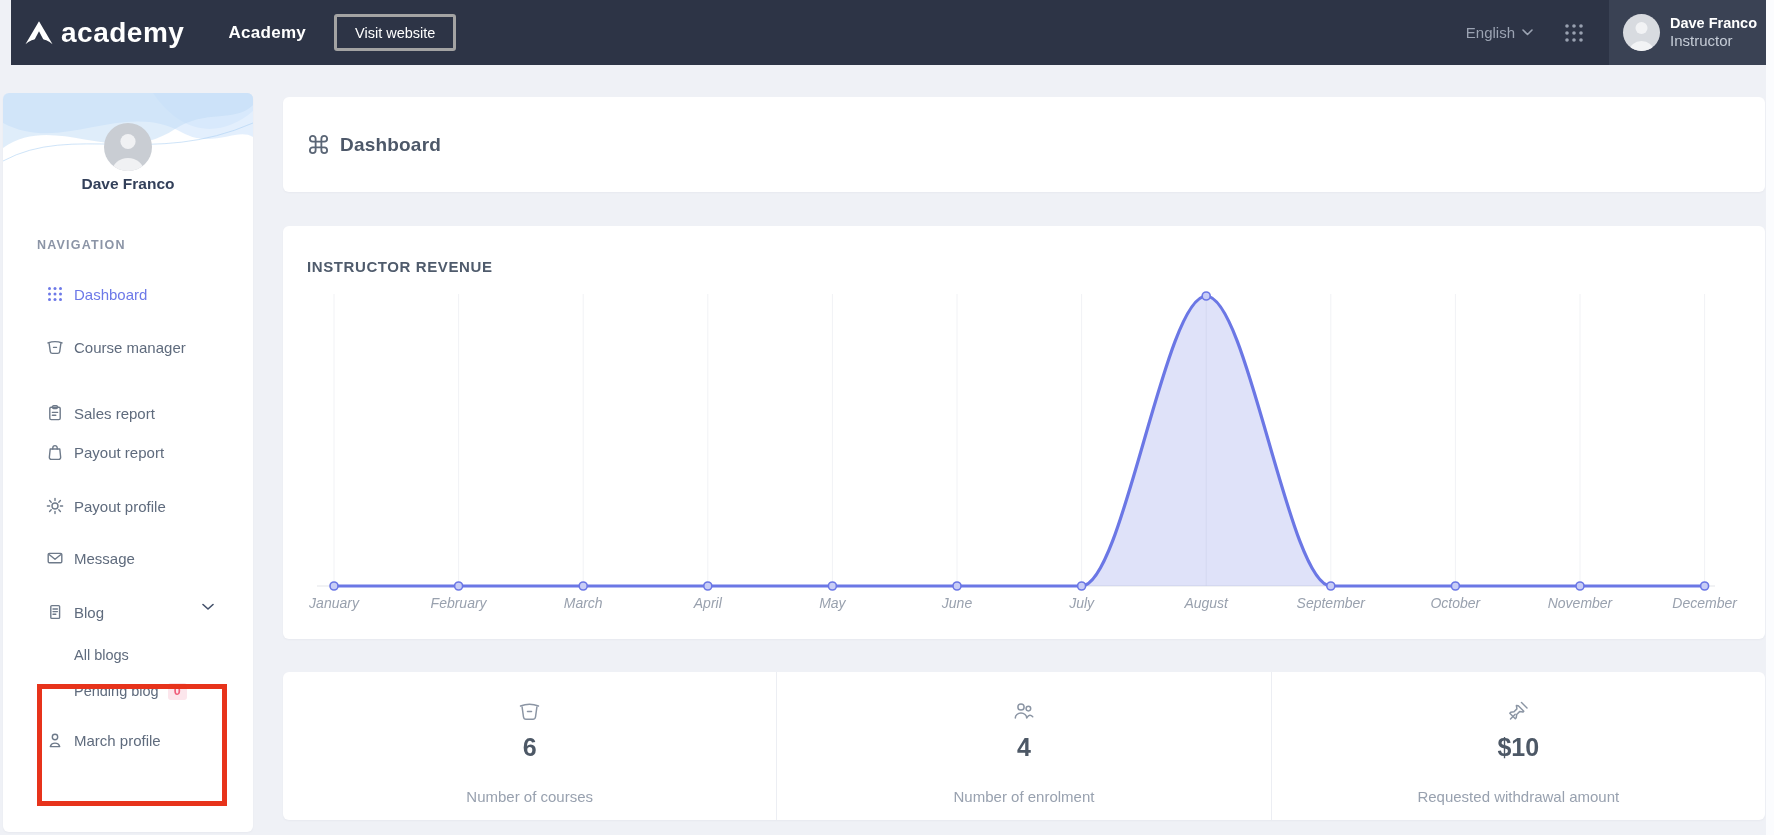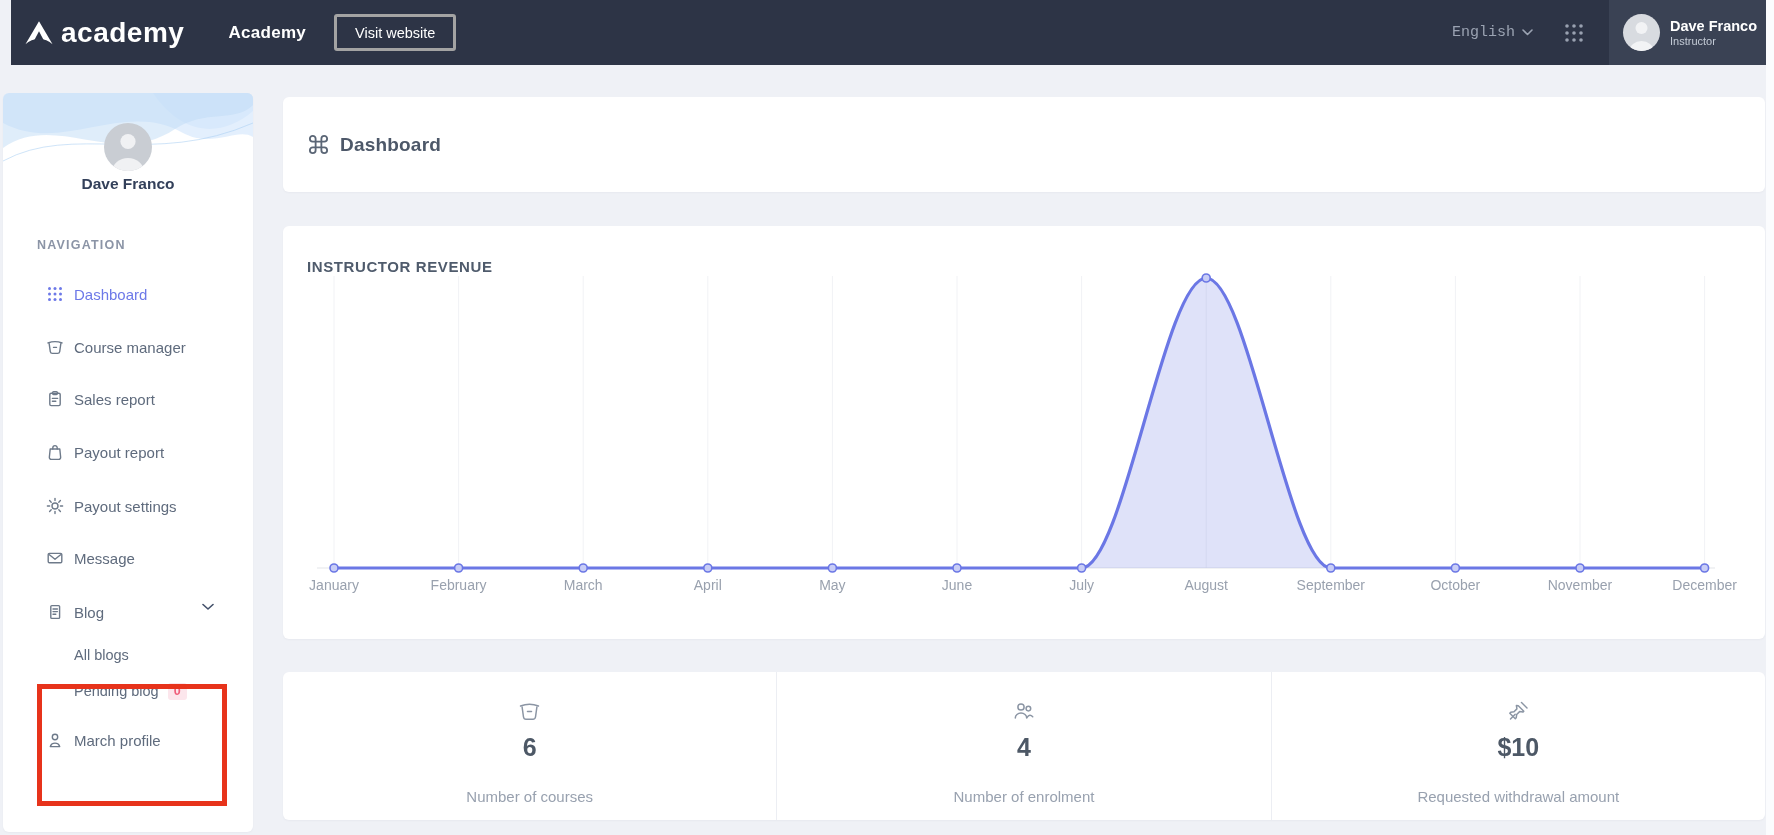--- a/index.html
+++ b/index.html
@@ -6,28 +6,28 @@
   body{font-family:"Liberation Sans","DejaVu Sans",sans-serif;background:#eff1f6;}
   .stage{position:relative;width:1774px;height:835px;background:#eff1f6;overflow:hidden;}
 
   
   .navbar{position:absolute;left:11px;top:0;width:1766px;height:65px;background:#2d3446;display:flex;align-items:center;}
   .logo-wrap{display:flex;align-items:center;margin-left:12px;}
   .logo-text{color:#fff;font-size:28px;font-weight:bold;letter-spacing:.5px;margin-left:6px;}
   .app-name{color:#fff;font-size:17px;font-weight:bold;margin-left:44px;letter-spacing:.3px;}
   .visit-btn{margin-left:28px;height:37px;padding:0 18px;background:transparent;border:3px solid #a3a3a3;border-radius:3px;color:#fff;font-size:14.5px;font-family:inherit;cursor:pointer;}
   .nav-right{position:absolute;right:8px;top:0;height:65px;display:flex;align-items:center;}
-  .lang{display:flex;align-items:center;color:#9ba3b2;font-size:15px;cursor:pointer;margin-right:30px;font-family:Liberation Mono, monospace;}
+  .lang{display:flex;align-items:center;color:#9ba3b2;font-size:15px;cursor:pointer;margin-right:30px;}
   .lang svg{margin-left:7px;}
   .grid-icon{margin-right:24px;cursor:pointer;display:flex;align-items:center;}
   .user-panel{width:160px;height:65px;background:#3a4254;display:flex;align-items:center;cursor:pointer;}
   .nav-avatar{width:37px;height:37px;border-radius:50%;background:#d8dbe0;overflow:hidden;flex:none;margin-left:14px;}
   .user-meta{margin-left:10px;line-height:1.25;}
   .user-name{color:#fff;font-size:14.5px;font-weight:bold;}
-  .user-role{color:#c5ccd7;font-size:11px;}
+  .user-role{color:#c5ccd7;font-size:15px;}
   .scroll-strip{position:absolute;right:0;top:0;width:8px;height:835px;background:#fbfcfe;}
 
   
   .sidebar{position:absolute;left:3px;top:93px;width:250px;height:739px;background:#fff;border-radius:6px;box-shadow:0 1px 2px rgba(40,50,80,.04);}
   .wave{position:absolute;left:0;top:0;width:250px;height:80px;overflow:hidden;border-radius:6px 6px 0 0;}
   .side-avatar{position:absolute;left:101px;top:30px;width:48px;height:48px;border-radius:50%;background:#c9cdd3;overflow:hidden;}
   .side-name{position:absolute;left:0;top:82px;width:250px;text-align:center;font-size:15.5px;font-weight:bold;color:#33405a;}
   .nav-section{position:absolute;left:34px;top:145px;font-size:12.5px;font-weight:bold;letter-spacing:1.2px;color:#8b94a6;}
   .nav-item{position:absolute;left:0;width:250px;height:22px;display:flex;align-items:center;cursor:pointer;color:#5f6b7d;font-size:15px;}
   .nav-item .nico{width:20px;height:20px;margin-left:42px;flex:none;color:#6e7a8a;}
@@ -41,21 +41,21 @@
 
   
   .card{position:absolute;background:#fff;border-radius:6px;box-shadow:0 1px 2px rgba(40,50,80,.04);}
   .header-card{left:283px;top:97px;width:1482px;height:95px;display:flex;align-items:center;}
   .page-title-wrap{display:flex;align-items:center;margin-left:24px;}
   .cmd-icon{color:#5b6676;display:flex;align-items:center;}
   .page-title{margin-left:10px;font-size:19px;font-weight:bold;color:#4d5869;letter-spacing:.2px;}
 
   .chart-card{left:283px;top:226px;width:1482px;height:413px;}
   .chart-title{position:absolute;left:24px;top:32px;font-size:15px;font-weight:bold;color:#4f5b6c;letter-spacing:.6px;}
-  .chart-plot{position:absolute;left:20px;top:40px;}
+  .chart-plot{position:absolute;left:20px;top:58px;font-style:italic;}
 
   .stats-card{left:283px;top:672px;width:1482px;height:148px;display:flex;}
   .stat-col{flex:1;display:flex;flex-direction:column;align-items:center;padding-top:25px;}
   .stat-col + .stat-col{border-left:1px solid #eceef3;}
   .stat-icon{color:#8b95a4;height:28px;display:flex;align-items:center;}
   .stat-value{margin-top:8px;font-size:25px;font-weight:bold;color:#4d5866;}
   .stat-label{margin-top:26px;font-size:15px;color:#98a1af;}
 
   svg{display:block;}
 </style>
@@ -154,21 +154,21 @@
       <span class="nico">
         <svg width="20" height="20" viewBox="0 0 20 20" fill="none" stroke="currentColor" stroke-width="1.4" stroke-linecap="round" stroke-linejoin="round">
           <path d="M3 6 Q10 3.2 17 6"></path>
           <path d="M4.2 6.8 L5.3 14.6 Q5.6 16.4 7.4 16.4 L12.6 16.4 Q14.4 16.4 14.7 14.6 L15.8 6.8"></path>
           <path d="M8.5 10.4 h3"></path>
         </svg>
       </span>
       <span class="nlabel">Course manager</span>
     </div>
 
-    <div class="nav-item" style="top:295px">
+    <div class="nav-item" style="top:309px">
       <span class="nico">
         <svg width="20" height="20" viewBox="0 0 20 20" fill="none" stroke="currentColor" stroke-width="1.4" stroke-linecap="round" stroke-linejoin="round">
           <rect x="4.8" y="4.2" width="10.4" height="12.4" rx="1.4"></rect>
           <rect x="7.6" y="2.6" width="4.8" height="3" rx="1"></rect>
           <path d="M7.4 9.4 h5.2"></path>
             <path d="M7.4 12.2 h3.4"></path>
         </svg>
       </span>
       <span class="nlabel">Sales report</span>
     </div>
@@ -190,21 +190,21 @@
           <line x1="17.6" y1="10" x2="15.4" y2="10"></line>
             <line x1="2.4" y1="10" x2="4.6" y2="10"></line>
           <line x1="10" y1="2.4" x2="10" y2="4.6"></line>
             <line x1="10" y1="17.6" x2="10" y2="15.4"></line>
           <line x1="15.4" y1="15.4" x2="13.8" y2="13.8"></line>
             <line x1="4.6" y1="4.6" x2="6.2" y2="6.2"></line>
           <line x1="15.4" y1="4.6" x2="13.8" y2="6.2"></line>
             <line x1="4.6" y1="15.4" x2="6.2" y2="13.8"></line>
         </svg>
       </span>
-      <span class="nlabel">Payout settings</span>
+      <span class="nlabel">Payout profile</span>
     </div>
 
     <div class="nav-item" style="top:454px">
       <span class="nico">
         <svg width="20" height="20" viewBox="0 0 20 20" fill="none" stroke="currentColor" stroke-width="1.4" stroke-linecap="round" stroke-linejoin="round">
           <rect x="3.2" y="5.4" width="13.6" height="9.4" rx="1.2"></rect>
           <path d="M4.4 6.8 L10 11.3 L15.6 6.8"></path>
         </svg>
       </span>
       <span class="nlabel">Message</span>

